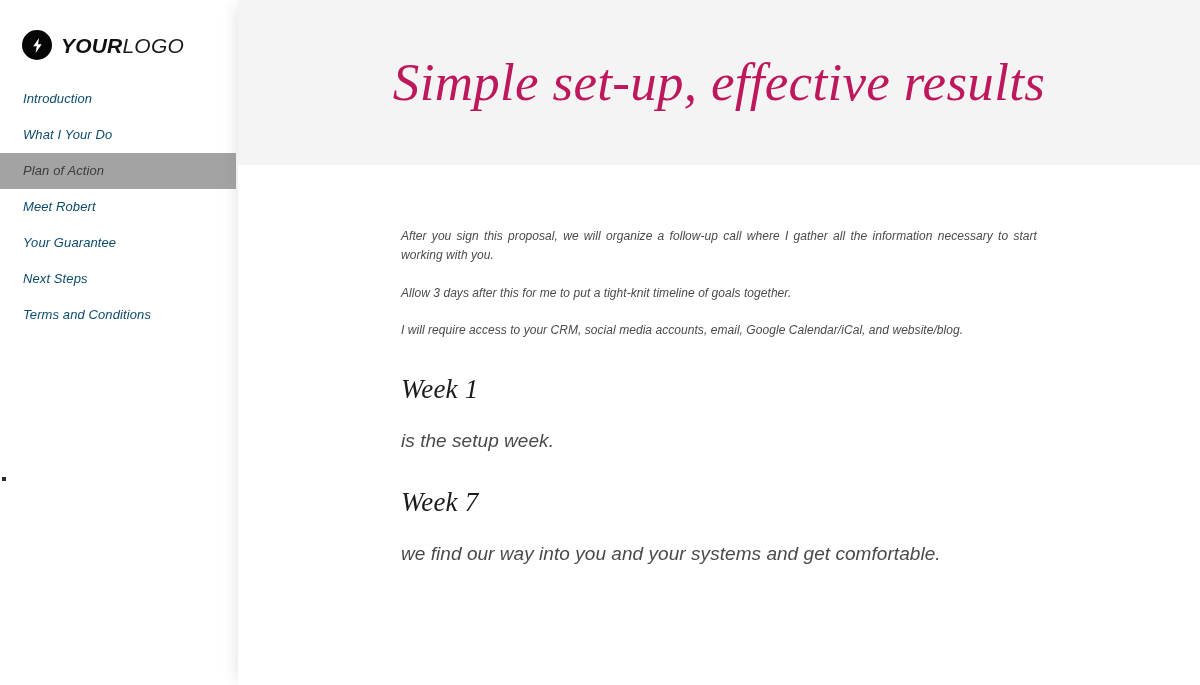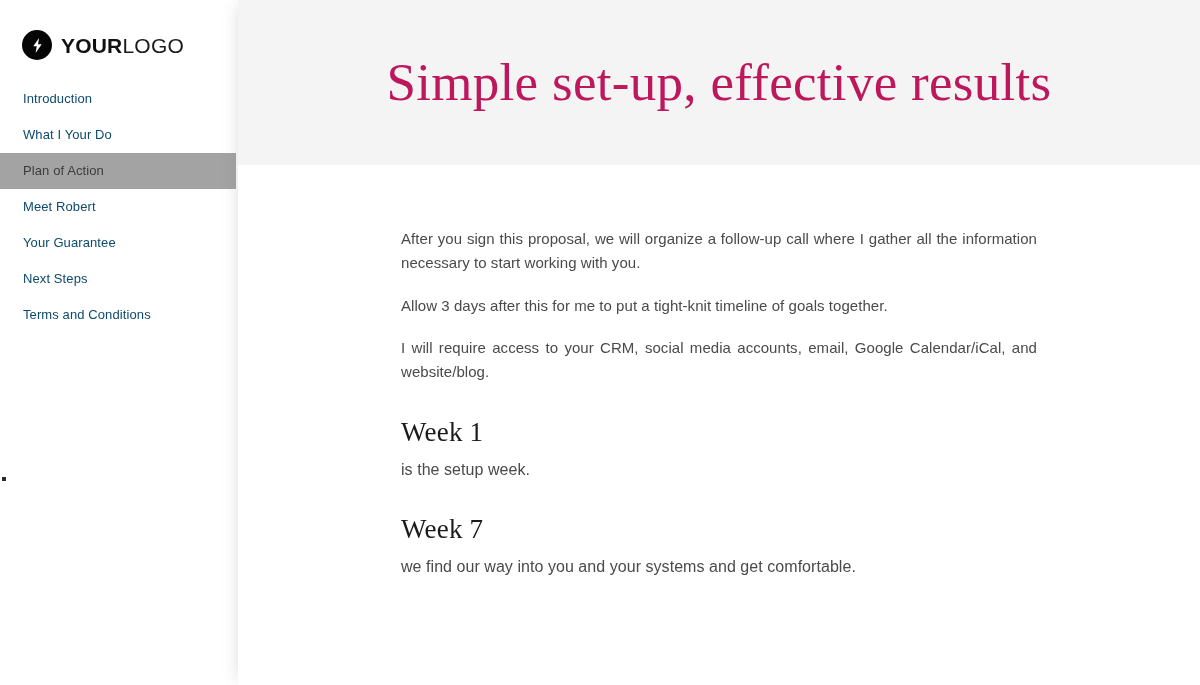--- a/index.html
+++ b/index.html
@@ -13,20 +13,21 @@
     background: #ffffff;
     font-family: "Liberation Sans", sans-serif;
     -webkit-font-smoothing: antialiased;
   }
 
   .app {
     position: relative;
     width: 1200px;
     height: 483px;
     display: block;
+    font-style: italic;
   }
 
   
   .sidebar {
     position: absolute;
     left: 0;
     top: 0;
     width: 236px;
     height: 685px;
     background: #ffffff;
@@ -129,21 +130,21 @@
     height: 520px;
   }
 
   .body-inner {
     width: 636px;
     margin: 0 auto;
     padding-top: 62px;
   }
 
   .para {
-    font-size: 15px;
+    font-size: 12px;
     line-height: 1.62;
     color: #4a4a4a;
     text-align: justify;
     margin: 0 0 18px 0;
     letter-spacing: 0.05px;
   }
   .para:last-of-type { margin-bottom: 0; }
 
   .week-block {
     text-align: left;
@@ -155,23 +156,23 @@
     font-family: "Liberation Serif", "DejaVu Serif", serif;
     font-size: 27px;
     font-weight: 400;
     color: #1b1b1b;
     margin: 0 0 0 0;
     line-height: 1.25;
     letter-spacing: 0.2px;
   }
 
   .week-desc {
-    font-size: 16px;
+    font-size: 19px;
     color: #4a4a4a;
-    margin: 7px 0 0 0;
+    margin: 19px 0 0 0;
     line-height: 1.6;
     letter-spacing: 0.05px;
   }
 
   .scroll-nub {
     position: absolute;
     left: 2px;
     bottom: 2px;
     width: 4px;
     height: 4px;

